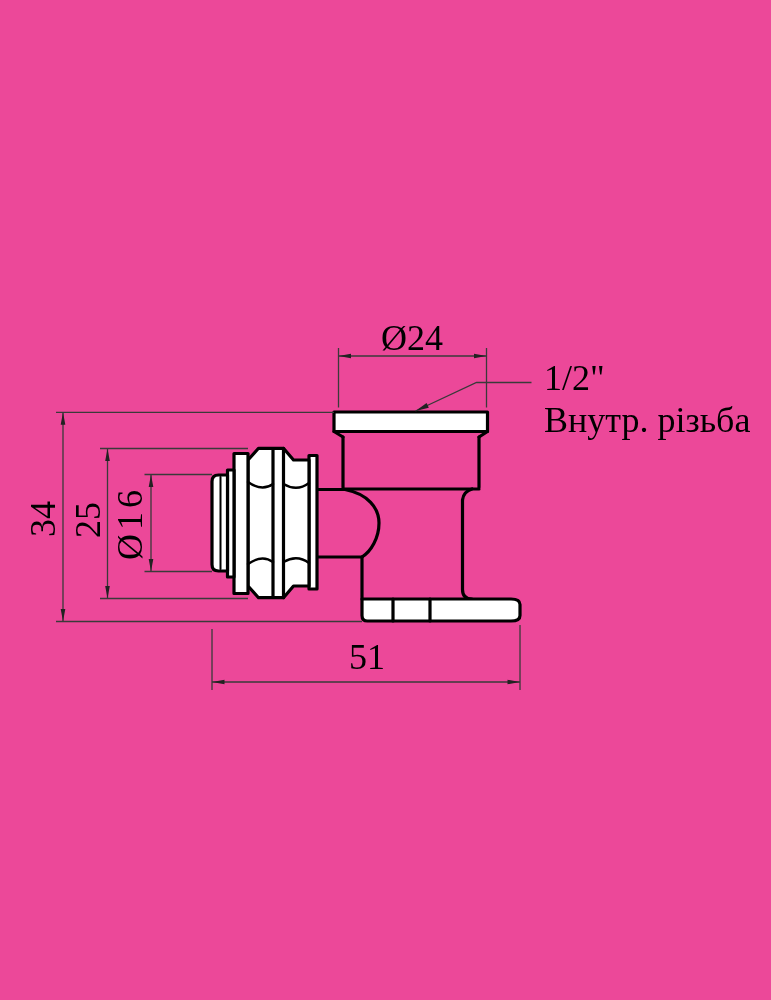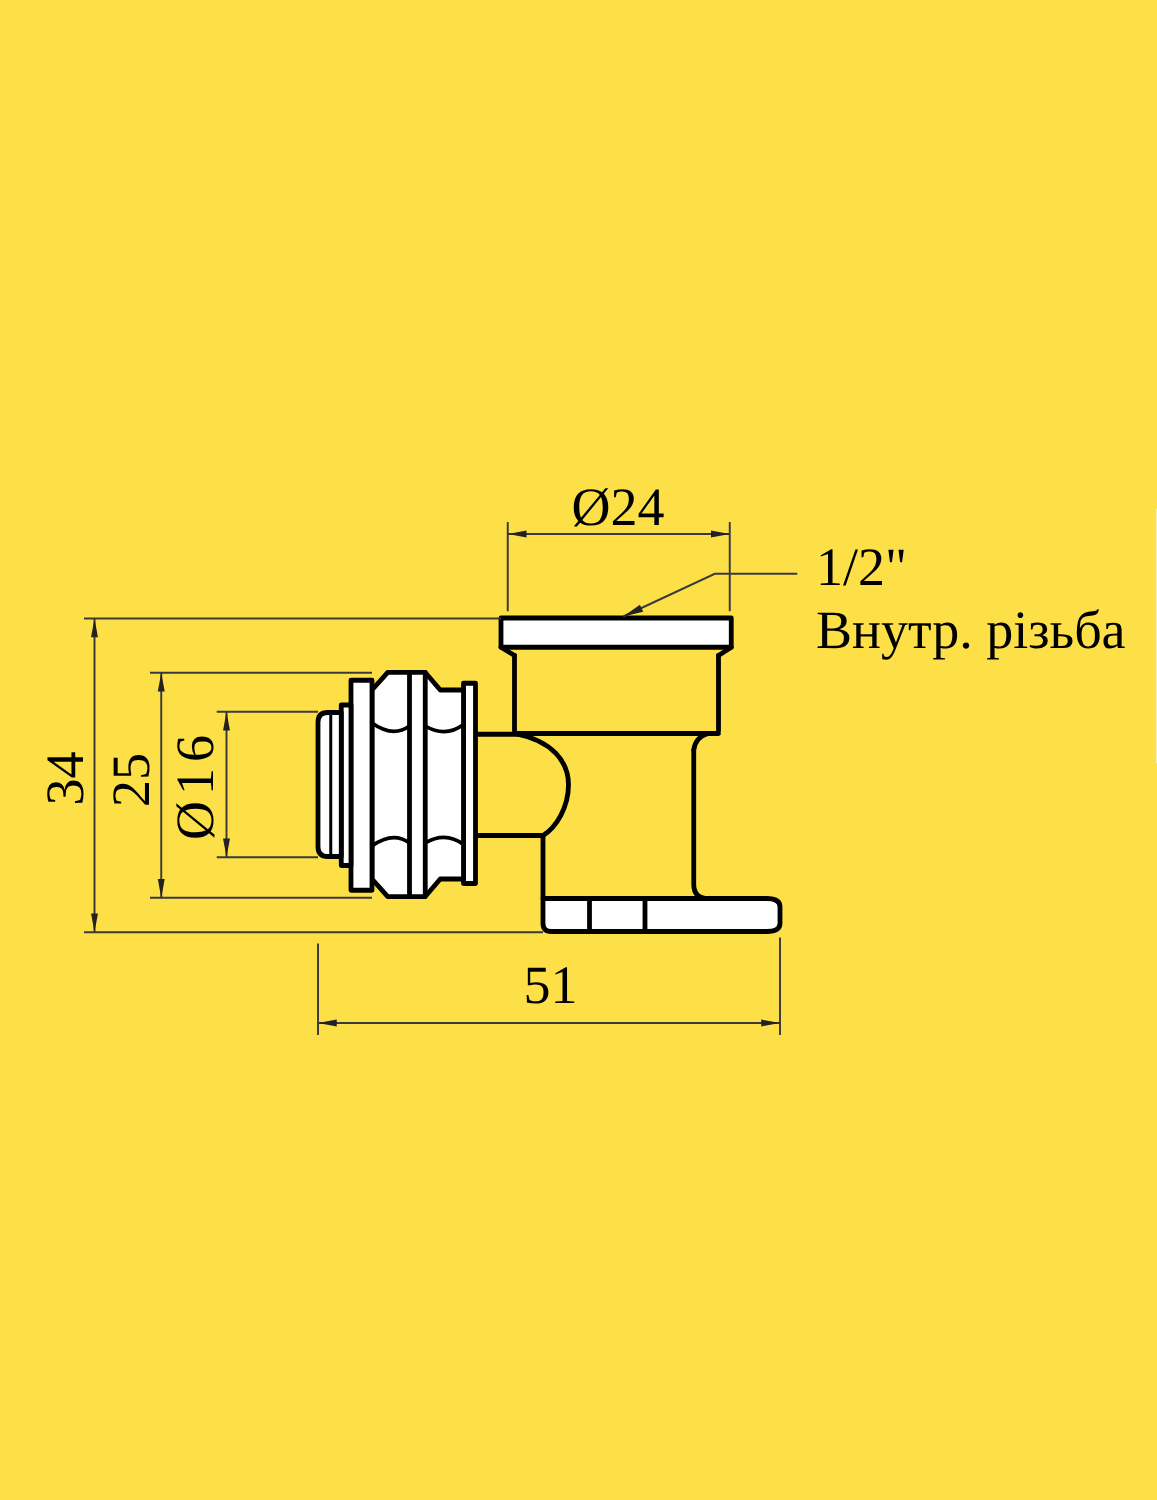--- a/index.html
+++ b/index.html
@@ -1,19 +1,19 @@
 <!DOCTYPE html>
 <html><head>
 <meta charset="utf-8">
 <style>
   html,body{margin:0;padding:0;background:#ffffff;}
   .canvas{
     position:relative;
     width:771px;height:1000px;
-    background:#fde047;
+    background:#ec4899;
     overflow:hidden;
   }
   svg text{
     font-family:"Liberation Serif","DejaVu Serif",serif;
     fill:#000000;
   }
   .dim-label{font-size:36px;}
   .callout-label{font-size:36px;}
   .dim-label-o16{letter-spacing:4px;}
 </style>

